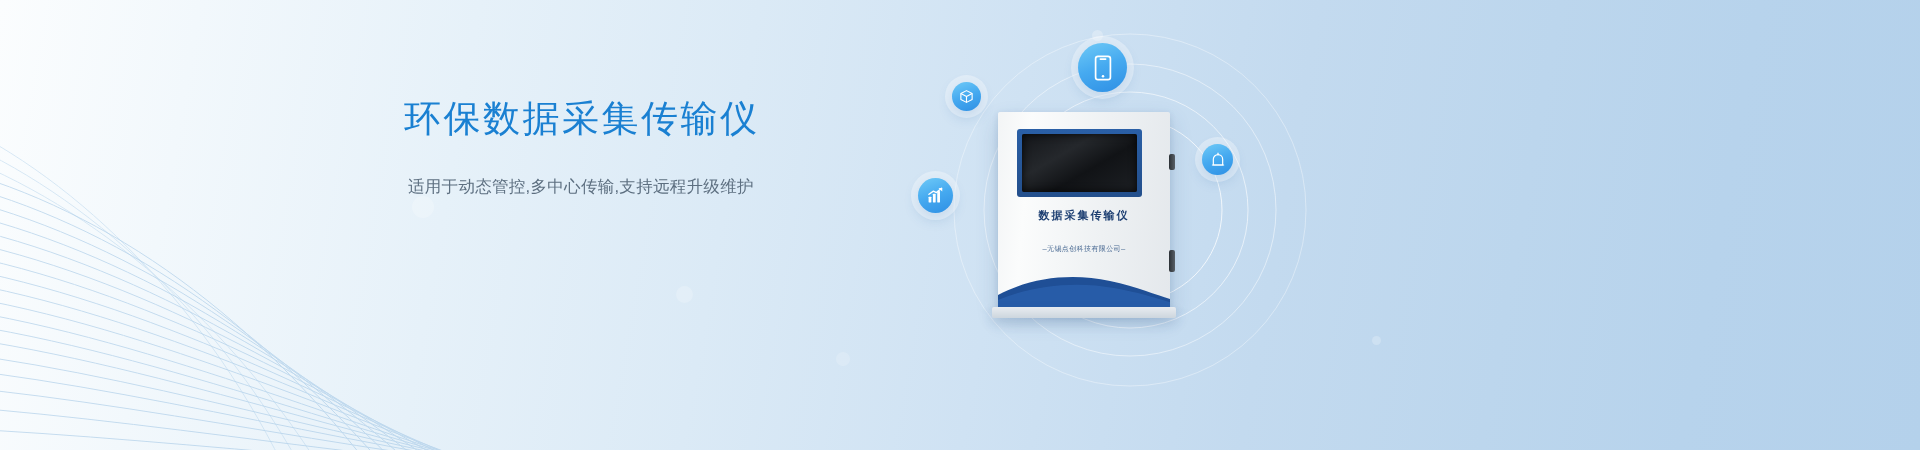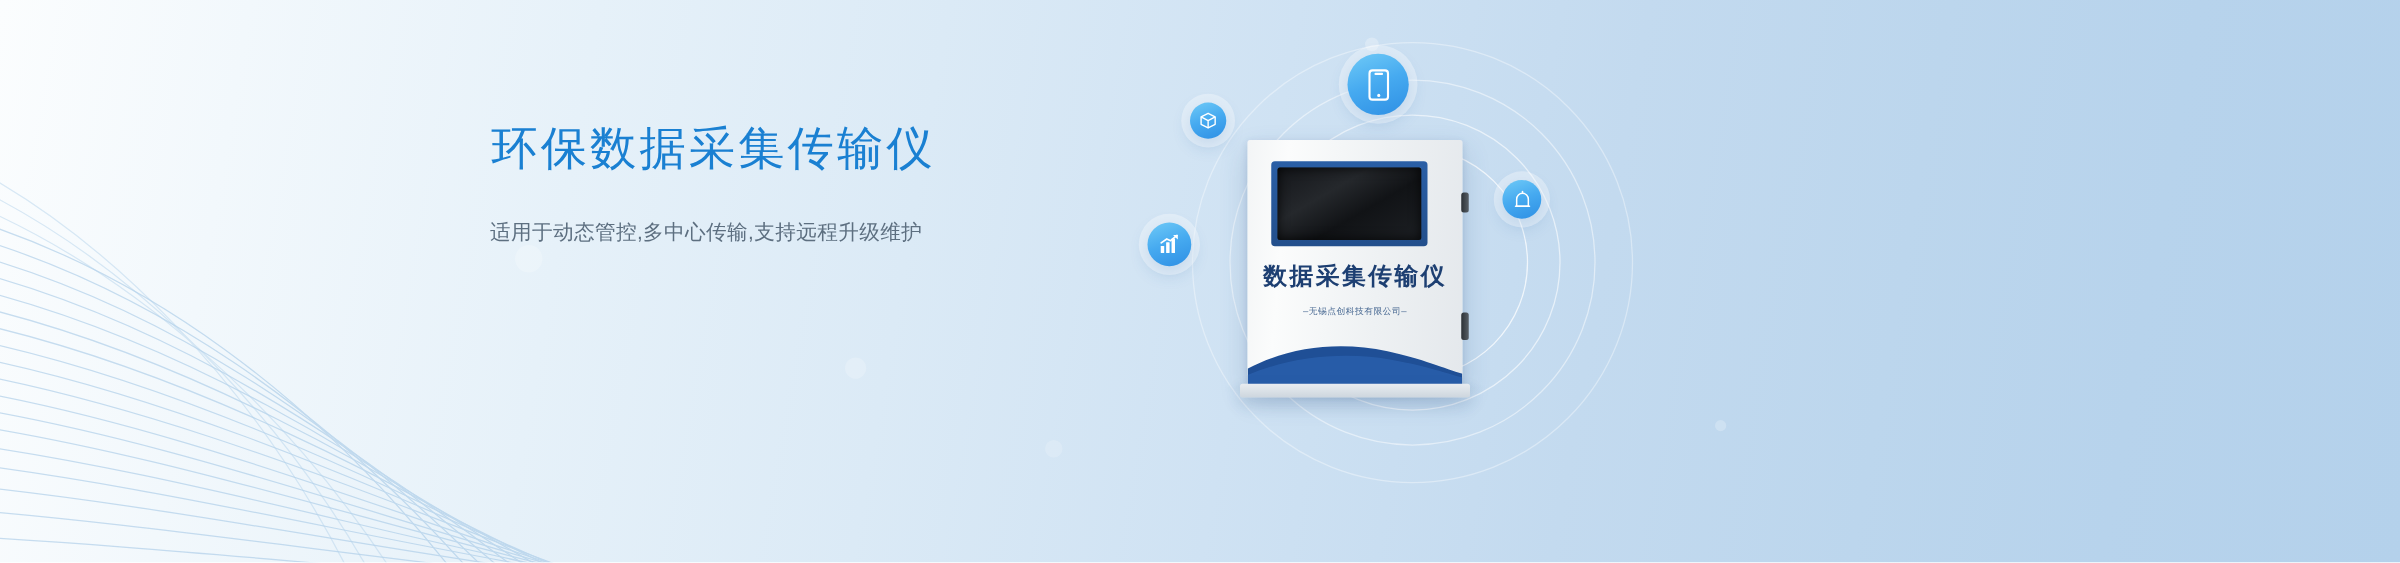--- a/index.html
+++ b/index.html
@@ -13,23 +13,23 @@
   }
   
   .swirl{position:absolute;left:-40px;bottom:-30px;width:780px;height:420px;pointer-events:none;}
   .swirl svg{display:block;width:100%;height:100%;}
   
   .bubble{position:absolute;border-radius:50%;background:rgba(255,255,255,.45);pointer-events:none;}
   
   .copy{position:absolute;left:392px;top:92px;width:520px;}
   .hero-title{
     font-size:37px;line-height:54px;color:#1a80d2;letter-spacing:2.5px;
-    font-weight:400;margin:0 0 26px 1px;white-space:nowrap;
-  }
-  .hero-lines{margin:0;padding:0;list-style:none;}
+    font-weight:400;margin:0 0 26px 12px;white-space:nowrap;
+  }
+  .hero-lines{margin:16px;padding:0;list-style:none;}
   .hero-lines li{
     font-size:16.5px;line-height:29px;color:#5d6f80;letter-spacing:.3px;
     white-space:nowrap;margin-bottom:1px;
   }
   
   .visual{position:absolute;left:880px;top:0;width:520px;height:450px;}
   .rings{position:absolute;left:0;top:0;width:520px;height:450px;}
   .rings svg{display:block;}
   
   .device{
@@ -44,21 +44,21 @@
     border-radius:3px;padding:5px;box-sizing:border-box;
   }
   .device-screen{
     width:100%;height:100%;border-radius:2px;
     background:linear-gradient(150deg,#14161a 0%,#25282c 35%,#111316 60%,#1d2024 100%);
     box-shadow:inset 0 0 9px rgba(0,0,0,.85);
   }
   .device-title{
     position:absolute;left:0;top:96px;width:100%;text-align:center;
     font-family:Liberation Serif, serif;
-    font-size:19px;font-weight:700;color:#1d3f72;letter-spacing:2px;
+    font-size:11px;font-weight:700;color:#1d3f72;letter-spacing:2px;
   }
   .device-sub{
     position:absolute;left:0;top:116px;width:100%;text-align:center;
     font-family:Liberation Mono, monospace;
     font-size:7px;color:#4a6a93;letter-spacing:.4px;margin-top:16px;
   }
   .device-wave{position:absolute;left:0;bottom:0;width:100%;height:40px;overflow:hidden;}
   .device-knob{
     position:absolute;right:-5px;width:6px;height:16px;border-radius:2px;
     background:linear-gradient(90deg,#2c3136,#585f66);

